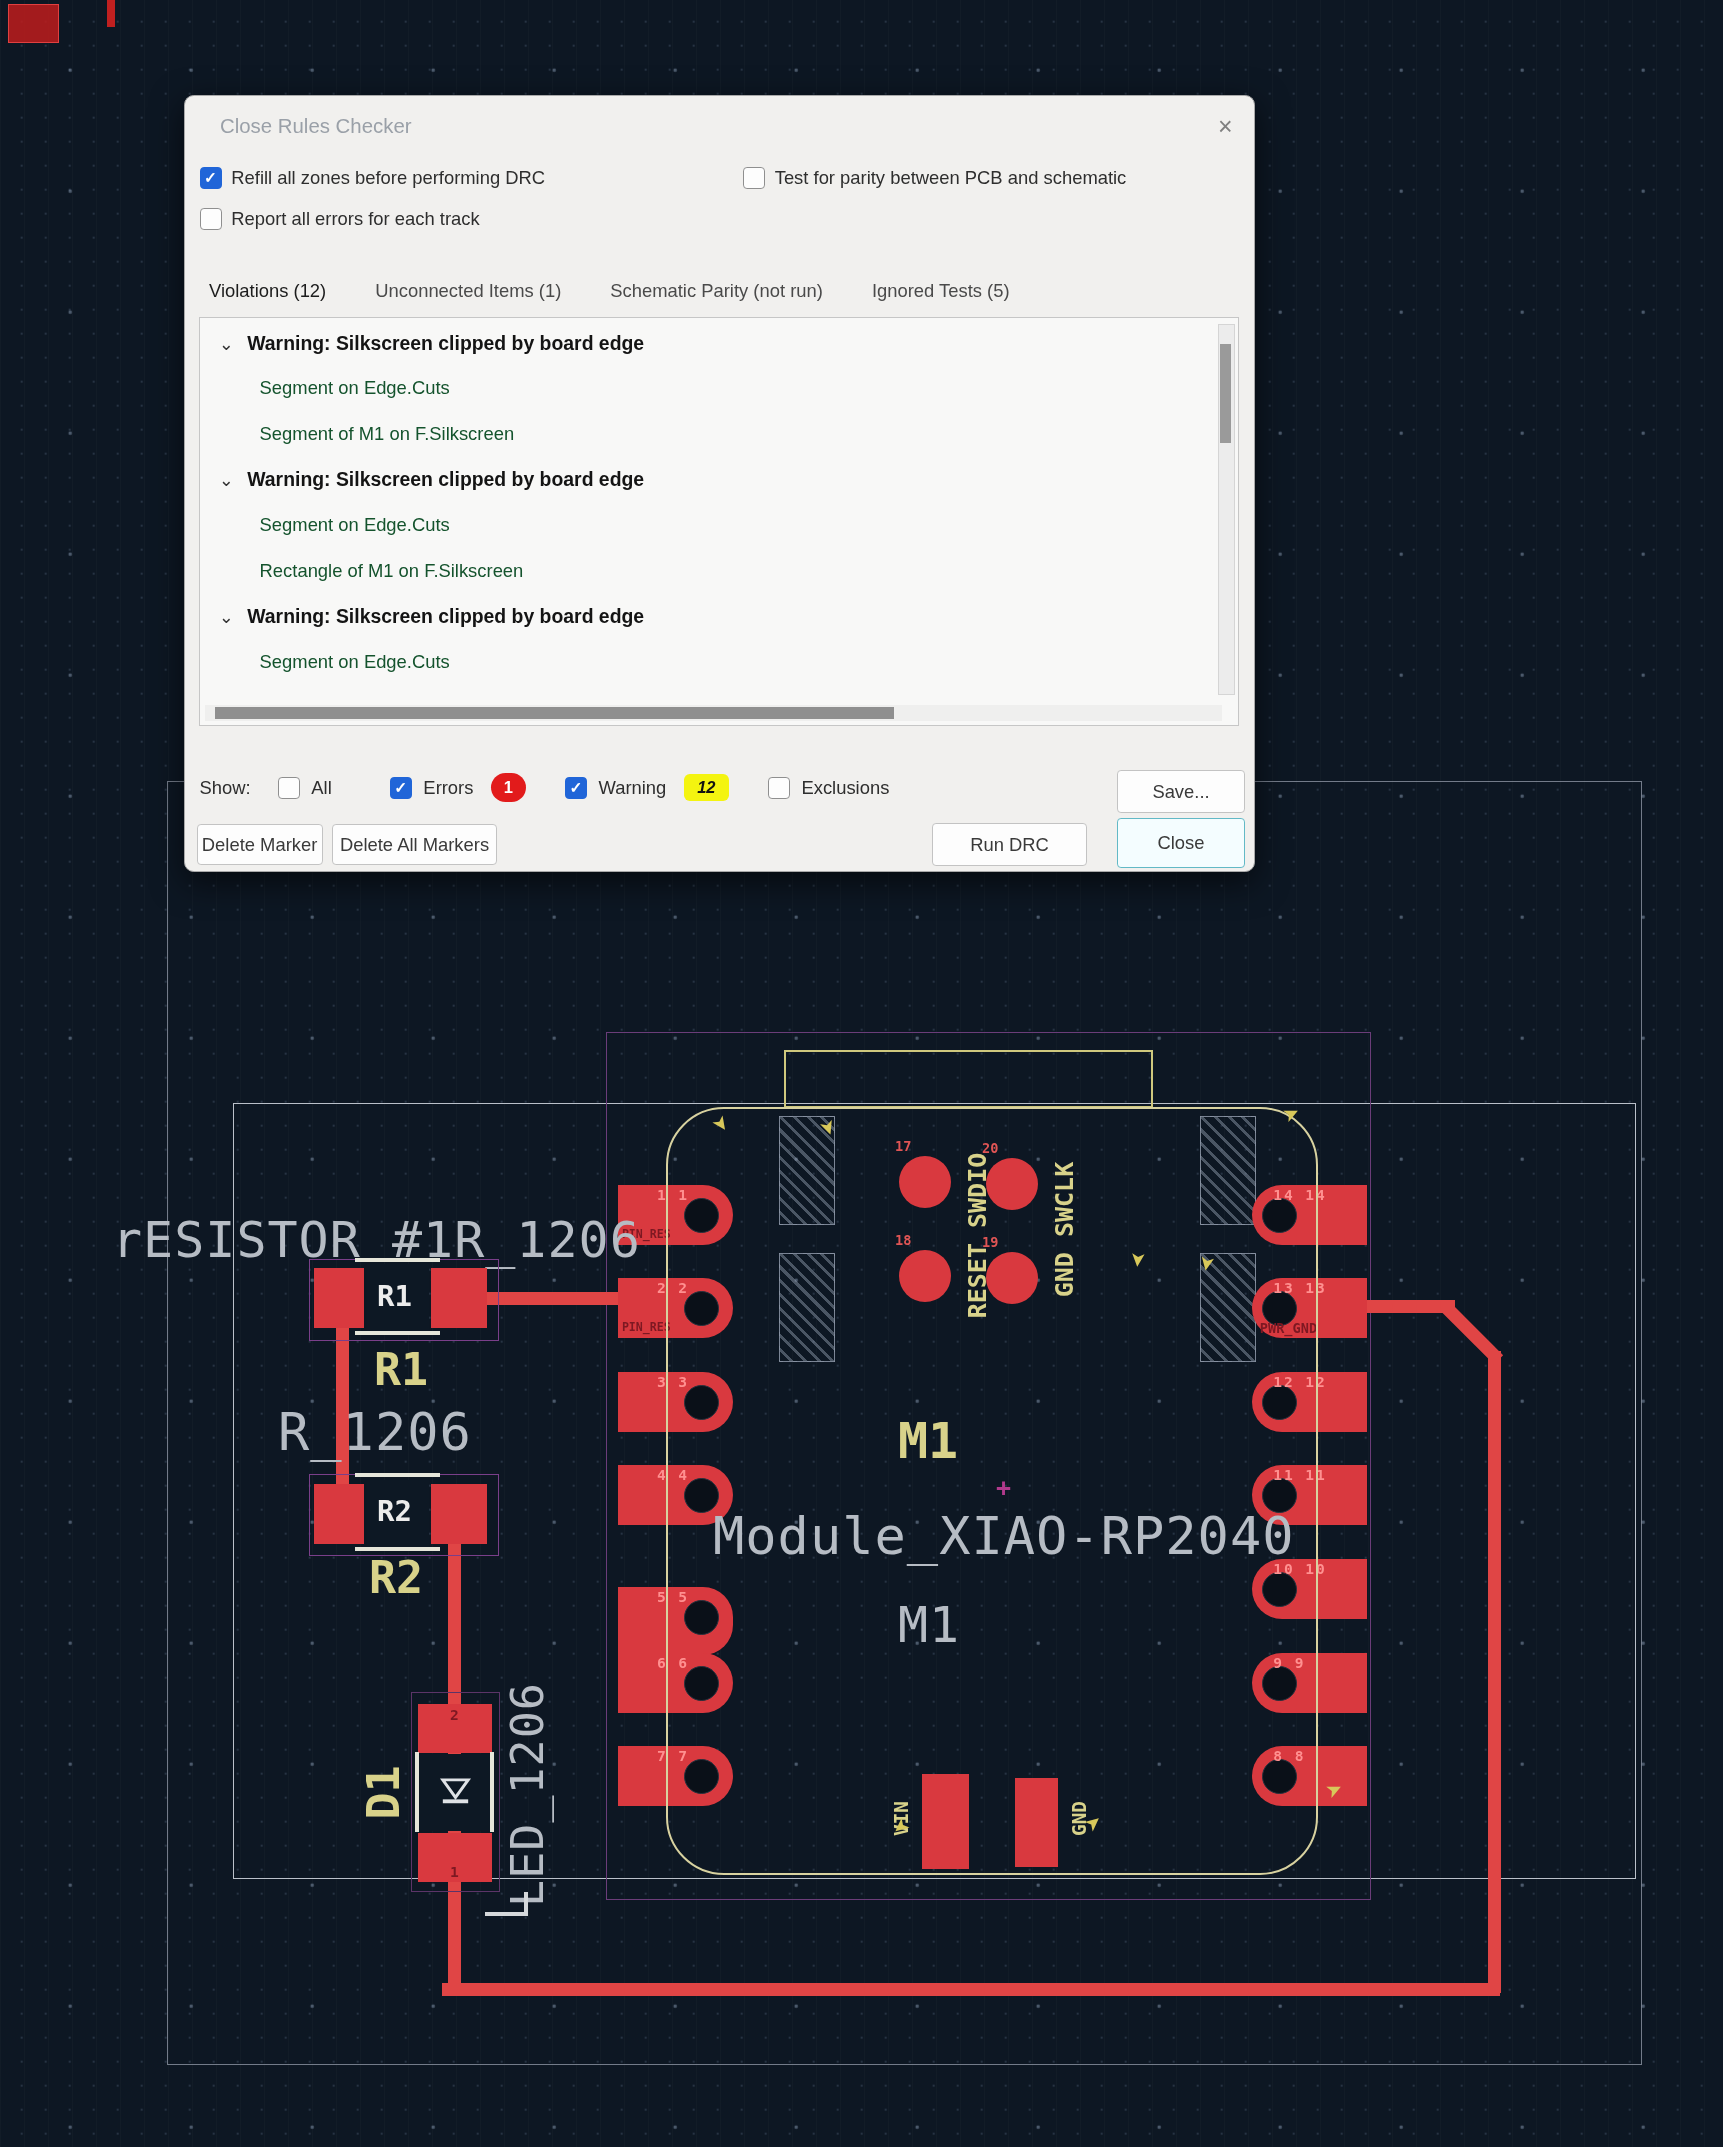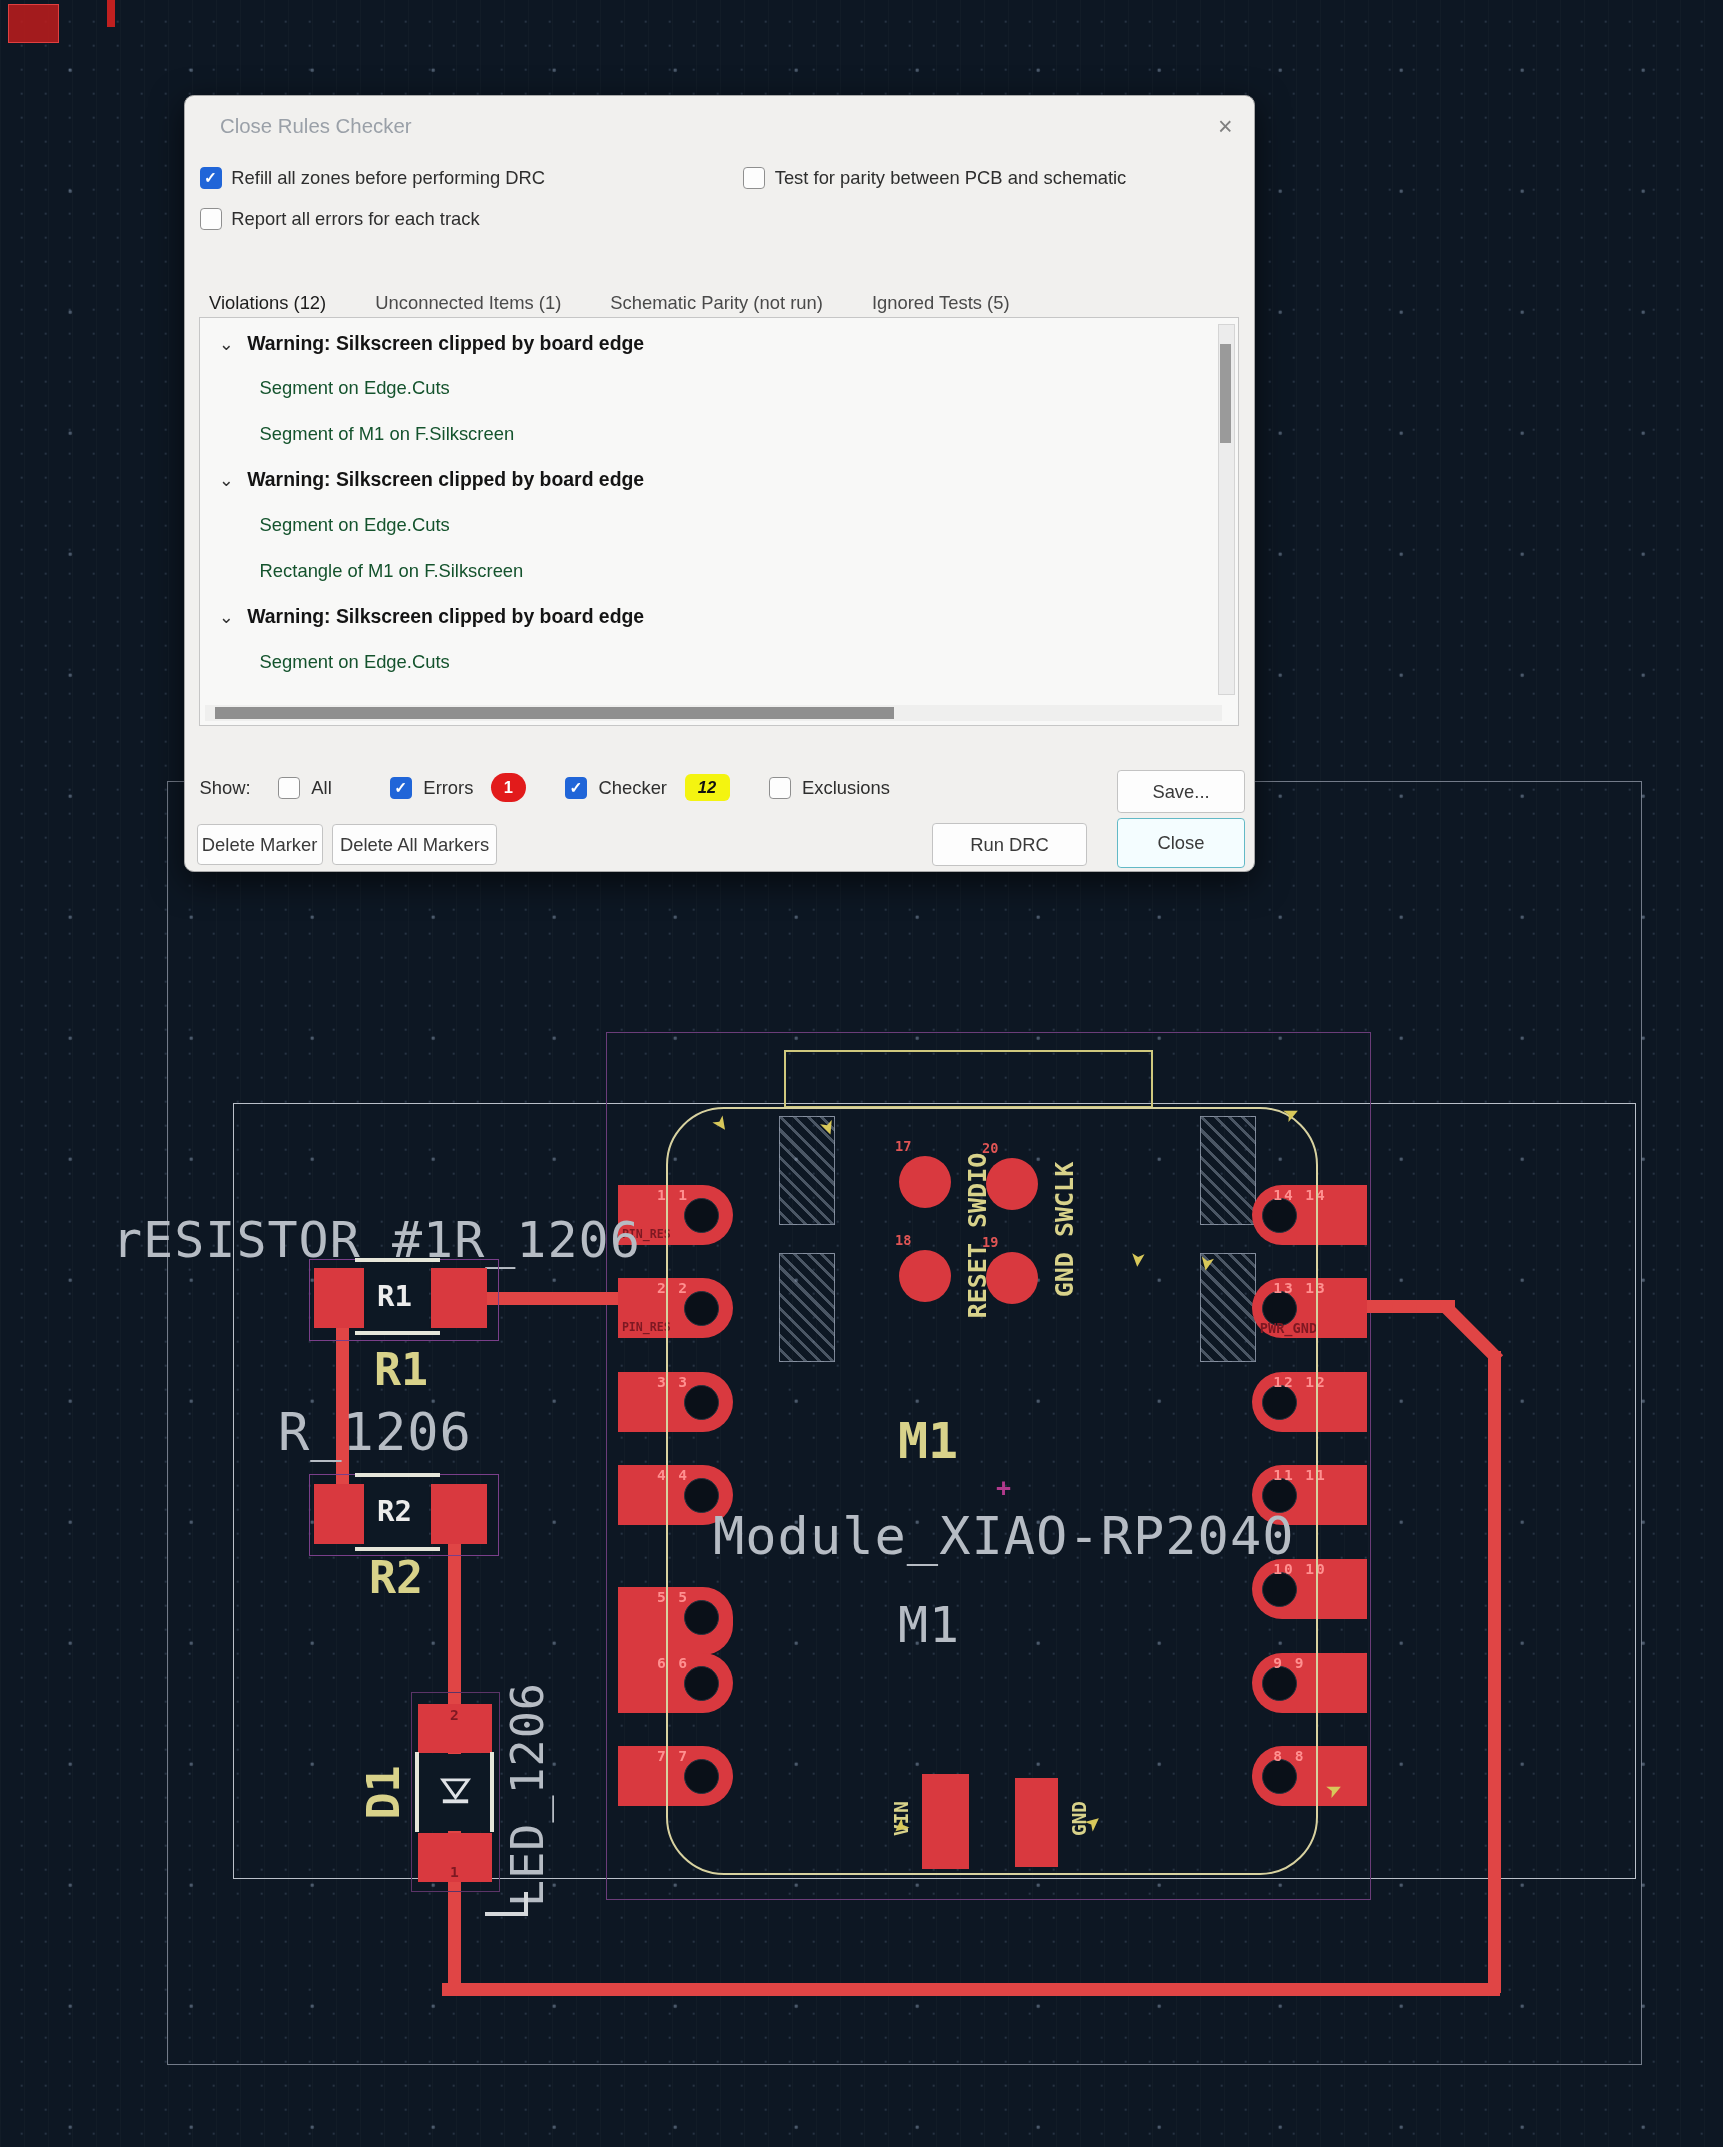--- a/index.html
+++ b/index.html
@@ -45,21 +45,21 @@
 
   
   .dlg{left:184px;top:95px;width:1069px;height:775px;background:#f1f0ee;border:1px solid #a9a9a9;
        border-radius:9.7px;box-shadow:0 9.7px 33px rgba(0,0,0,.6);z-index:50;color:#3a3a3a;}
   .dlg-title{position:absolute;left:35px;top:19.4px;font-size:20.4px;color:#9aa0a8;}
   .dlg-close{position:absolute;right:21.3px;top:15.5px;font-size:25px;color:#808080;cursor:default;}
   .cb-row{position:absolute;display:flex;align-items:center;gap:9.7px;font-size:18.4px;color:#2e2e2e;}
   .cb{width:22px;height:22px;border:1.9px solid #8f8f8f;border-radius:3.9px;background:#fdfdfd;box-sizing:border-box;
       display:inline-flex;align-items:center;justify-content:center;color:#fff;font-size:15.5px;font-weight:700;}
   .cb.on{background:#2065d8;border-color:#2065d8;}
-  .tabs{position:absolute;left:24px;top:196px;display:flex;gap:49px;font-size:18.4px;color:#4a4a4a;}
+  .tabs{position:absolute;left:24px;top:184px;display:flex;gap:49px;font-size:18.4px;color:#4a4a4a;}
   .tab.active{color:#1c1c1c;}
   .vlist{position:absolute;left:13.6px;top:221px;width:1040px;height:409px;background:#f8f8f7;border:1px solid #c6c6c6;box-sizing:border-box;overflow:hidden;}
   .v-group{position:absolute;left:19.4px;font-weight:700;font-size:19.4px;color:#141414;white-space:nowrap;}
   .v-group .caret{font-weight:400;color:#333;margin-right:13.6px;font-size:17.5px;}
   .v-item{position:absolute;left:60px;font-size:18.4px;color:#14532d;white-space:nowrap;}
   .sb-v{position:absolute;right:2.9px;top:5.8px;width:14.6px;height:369px;background:#ececec;border:1px solid #d5d5d5;}
   .sb-v-thumb{position:absolute;left:1px;top:19.4px;width:10.7px;height:99px;background:#9a9a9a;}
   .sb-h{position:absolute;left:5.8px;bottom:3.9px;width:1017px;height:16.5px;background:#efefee;}
   .sb-h-thumb{position:absolute;left:9.7px;top:1.9px;width:679px;height:12.6px;background:#8f8f8f;}
   .show-row{position:absolute;left:14.6px;top:677px;display:flex;align-items:center;font-size:18.4px;color:#2e2e2e;}
@@ -275,21 +275,21 @@
       </div>
 
     <div class="show-row" id="show-row">
         <div style="margin-right: 27px;">Show:</div>
         <div class="cb" style="margin-right: 11.6px;"></div>
         <div style="margin-right: 58px;">All</div>
         <div class="cb on" style="margin-right: 11.6px;">✓</div>
         <div style="margin-right: 17.5px;">Errors</div>
         <div class="badge-err" style="margin-right: 39px;">1</div>
         <div class="cb on" style="margin-right: 11.6px;">✓</div>
-        <div style="margin-right: 17.5px;">Checker</div>
+        <div style="margin-right: 17.5px;">Warning</div>
         <div class="badge-warn" style="margin-right: 39px;">12</div>
         <div class="cb" style="margin-right: 11.6px;"></div>
         <div style="margin-right: 58px;">Exclusions</div>
       </div>
     <div class="btn" style="left:932px;top:674px;width:128px;height:43px;">Save...</div>
 
     <div class="btn" style="left:11.6px;top:728px;width:126px;height:41px;">Delete Marker</div>
     <div class="btn" style="left:147px;top:728px;width:165px;height:41px;">Delete All Markers</div>
     <div class="btn" style="left:747px;top:727px;width:155px;height:43px;">Run DRC</div>
     <div class="btn default" style="left:932px;top:722px;width:128px;height:50px;">Close</div>

